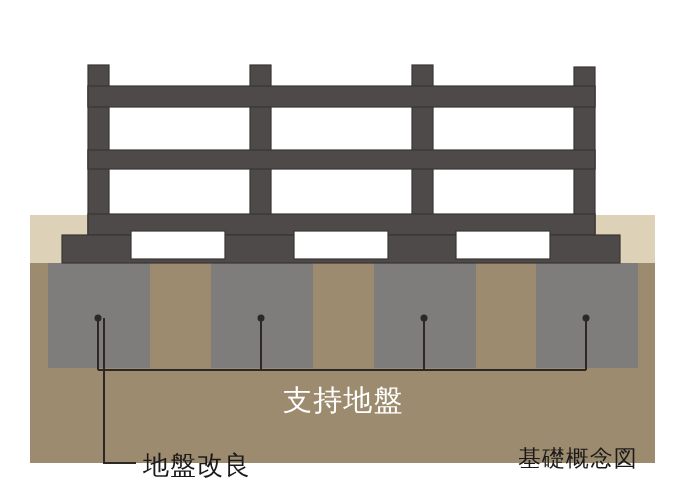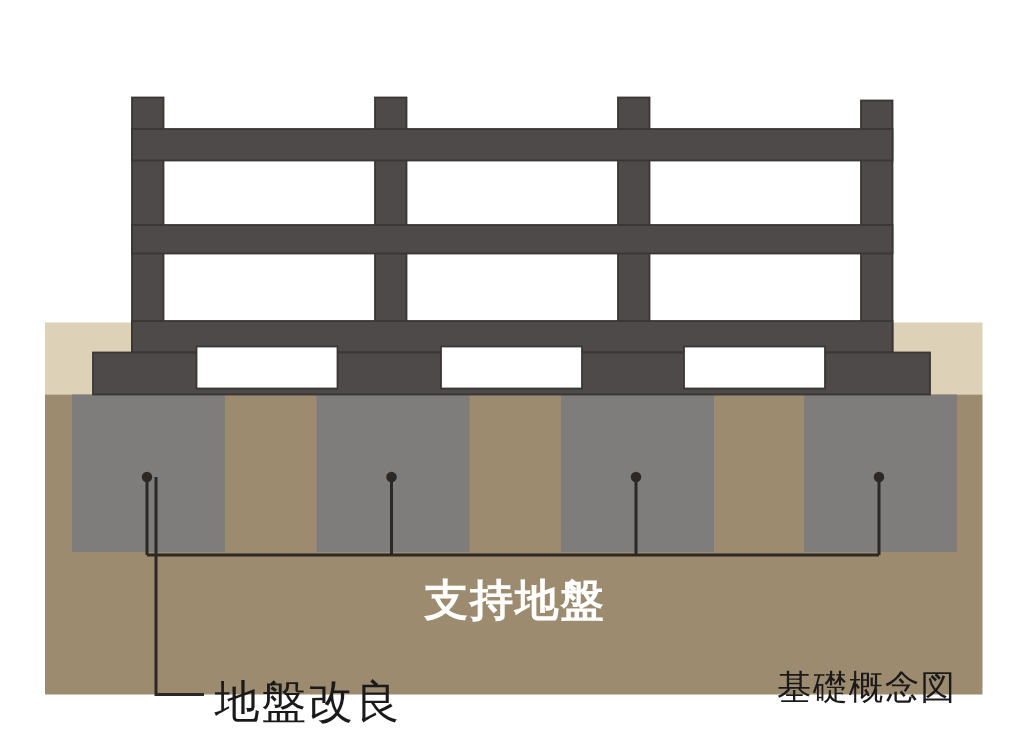--- a/index.html
+++ b/index.html
@@ -28,26 +28,26 @@
   .label-text {
     position: absolute;
     white-space: nowrap;
     letter-spacing: 0.04em;
   }
   #bearing-stratum-label {
     left: 283px;
     top: 381px;
     font-size: 29px;
     color: #ffffff;
-    font-weight: 700;
+    font-weight: 400;
   }
   #ground-improvement-label {
     left: 143px;
     top: 448px;
-    font-size: 30px;
+    font-size: 26px;
     color: #1a1a1a;
   }
   #diagram-title-label {
     left: 518px;
     top: 443px;
     font-size: 23px;
     color: #1a1a1a;
   }
 </style>
 </head>

